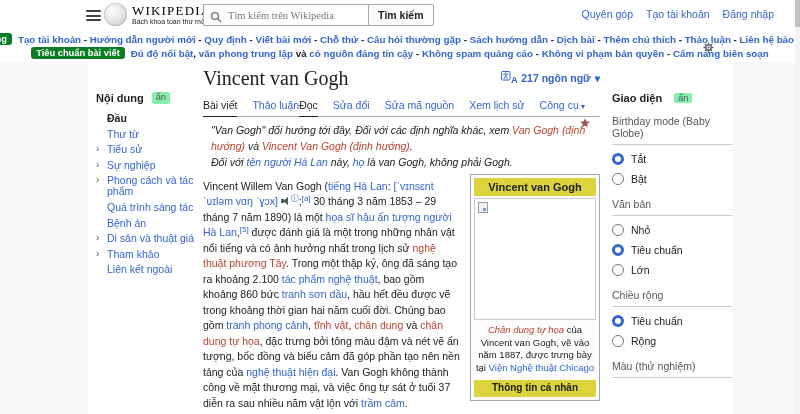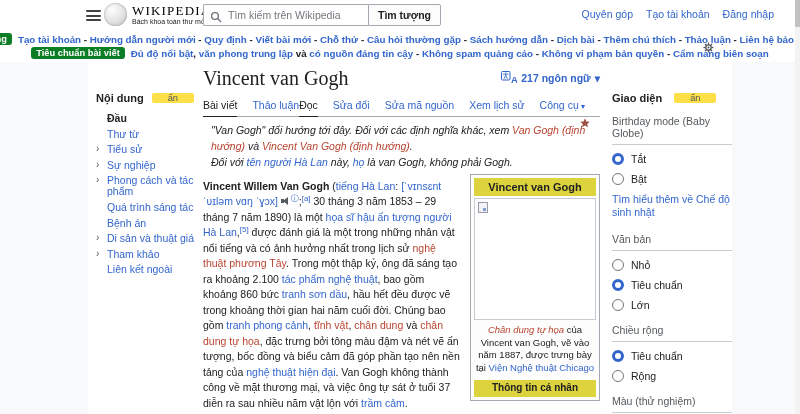--- a/index.html
+++ b/index.html
@@ -13,43 +13,43 @@
   .burger i{display:block;height:2px;background:#404244;margin-bottom:2.5px;border-radius:1px}
   .logo{position:absolute;left:104px;top:3px;display:flex;align-items:center;gap:5px}
   .globe{width:23px;height:23px;border-radius:50%;
          background:radial-gradient(circle at 35% 30%,#fefefe,#e2e2e2 55%,#b9b9b9);
          box-shadow:inset 0 0 2px #8f8f8f}
   .logo-t1{font-family:"Liberation Serif",serif;font-size:13px;letter-spacing:1.2px;color:#000;line-height:13px}
   .logo-t2{font-family:Liberation Sans, sans-serif;font-size:7px;color:#202122;margin-top:1px}
   .search{position:absolute;left:203px;top:4px;display:flex}
   .search-wrap{position:relative}
   .search input{width:136px;height:20px;border:1px solid #a2a9b1;border-right:none;border-radius:2px 0 0 2px;
-                padding:0 4px 0 24px;font-size:10.5px;font-family:Liberation Sans, sans-serif;color:#202122;outline:none}
+                padding:0 4px 0 24px;font-size:10.5px;font-family:Liberation Serif, serif;color:#202122;outline:none}
   .search input::placeholder{color:#72777d}
   .mag{position:absolute;left:7px;top:5px}
   .search button{height:22px;border:1px solid #a2a9b1;background:#fcfcfd;border-radius:0 2px 2px 0;
                  font-size:10.5px;font-weight:bold;color:#202122;padding:0 9px;cursor:pointer;
                  font-family:"Liberation Sans",sans-serif}
   .userlinks{position:absolute;right:26px;top:8px;display:flex;gap:13px;font-size:10.5px}
   .userlinks a{color:#3366cc;text-decoration:none;cursor:pointer}
   .scrollbar{position:absolute;right:0;top:0;width:5px;height:414px;background:#f3f3f3;z-index:50}
   .scrollthumb{position:absolute;right:0;top:0;width:5px;height:27px;background:#c2c2c2}
 
   
   .notices{position:absolute;left:0;top:33px;width:800px}
   .nrow{display:flex;justify-content:center;align-items:center;gap:6px;margin-bottom:2px;
         font-size:9.8px;font-weight:bold;white-space:nowrap}
   .badge{background:#0b7d24;color:#fff;font-size:9.3px;padding:1px 5px;border-radius:3px;cursor:pointer}
   .gear{position:absolute;left:703px;top:6px;cursor:pointer}
 
   
   .toc{position:absolute;left:96px;top:92px;width:100px;font-size:10.5px}
-  .toc-head{display:flex;align-items:center;gap:8px;margin-bottom:9px}
+  .toc-head{display:flex;gap:8px;margin-bottom:9px}
   .toc-title{font-weight:bold;font-size:11px}
-  .chip{background:#fde047;border-radius:2px;font-size:9.3px;color:#54595d;padding:0 16px;cursor:pointer}
+  .chip{background:#86efac;border-radius:2px;font-size:9.3px;color:#54595d;padding:0 4px;cursor:pointer}
   .toc-item{position:relative;padding-left:11px;margin-bottom:4.6px;color:#3366cc;cursor:pointer;line-height:11px}
   .toc-item.active{color:#202122;font-weight:bold}
   .toc-chev{position:absolute;left:0;top:-1px;color:#54595d;font-size:10px;cursor:pointer}
 
   
   .appearance{position:absolute;left:612px;top:92px;width:120px;font-size:10.5px}
   .ap-head{display:flex;align-items:center;gap:12px;padding-bottom:6px}
   .ap-title{font-weight:bold;font-size:11px}
   .ap-sec-h{color:#54595d;padding:5px 0 5px;border-bottom:1px solid #c8ccd1;margin-bottom:8px}
   .ap-opt{display:flex;gap:7px;margin-bottom:8px;cursor:pointer}
@@ -68,21 +68,21 @@
   .tab{padding:2px 0 5px;color:#3366cc;cursor:pointer;white-space:nowrap}
   .tab.active{color:#202122;border-bottom:1px solid #202122;margin-bottom:-1px}
   .tab .caret{font-size:8px;color:#3366cc}
   .star{position:absolute;right:10px;top:48px}
 
   .content{margin-top:6px;font-size:10.5px;line-height:15.5px}
   .hatnote{font-style:italic;padding-left:8px;margin-bottom:1px}
   p.para{margin:8px 0 9px}
   .s-link{color:#3366cc;cursor:pointer}
   .s-red{color:#b8432f;cursor:pointer}
-  .s-bold{font-weight:bold}
+  .s-bold{font-weight:normal}
   .s-sup{color:#3366cc;font-size:8px;vertical-align:super;line-height:0;cursor:pointer}
   .s-it{font-style:italic}
   .s-spk{display:inline-block;width:10px;height:9px;position:relative}
   .s-spk::before{content:"";position:absolute;left:0;top:3px;width:3px;height:4px;background:#54595d}
   .s-spk::after{content:"";position:absolute;left:2px;top:1px;border-top:4px solid transparent;
                 border-bottom:4px solid transparent;border-right:5px solid #54595d}
 
   
   .infobox{float:right;width:130px;margin:2px 0 8px 10px;border:1px solid #a2a9b1;background:#fdfdfd;
            font-size:9.5px;line-height:12.5px;padding:2px;box-sizing:border-box}
@@ -115,21 +115,21 @@
 <div class="search">
   <div class="search-wrap">
     <span class="mag">
       <svg width="12" height="12" viewBox="0 0 12 12">
           <circle cx="5" cy="5" r="3.4" fill="none" stroke="#72777d" stroke-width="1.4"></circle>
           <line x1="7.6" y1="7.6" x2="11" y2="11" stroke="#72777d" stroke-width="1.4"></line>
         </svg>
     </span>
     <input type="text" placeholder="Tìm kiếm trên Wikipedia" style="">
   </div>
-  <button>Tìm tượng</button>
+  <button>Tìm kiếm</button>
 </div>
 <div class="userlinks" id="hdr-links">
     <a>Quyên góp</a>
     <a>Tạo tài khoản</a>
     <a>Đăng nhập</a>
   </div>
 <div class="scrollbar">
     <div class="scrollthumb"></div>
   </div>
 
@@ -183,21 +183,20 @@
   <div id="ap-sections">
       <div class="ap-sec-h">Birthday mode (Baby Globe)</div>
       <div class="ap-opt">
         <span class="radio sel"></span>
         <span>Tắt</span>
       </div>
       <div class="ap-opt">
         <span class="radio"></span>
         <span>Bật</span>
       </div>
-      <div class="ap-link">Tìm hiểu thêm về Chế độ sinh nhật</div>
       <div class="ap-sec-h">Văn bản</div>
       <div class="ap-opt">
         <span class="radio"></span>
         <span>Nhỏ</span>
       </div>
       <div class="ap-opt">
         <span class="radio sel"></span>
         <span>Tiêu chuẩn</span>
       </div>
       <div class="ap-opt">

